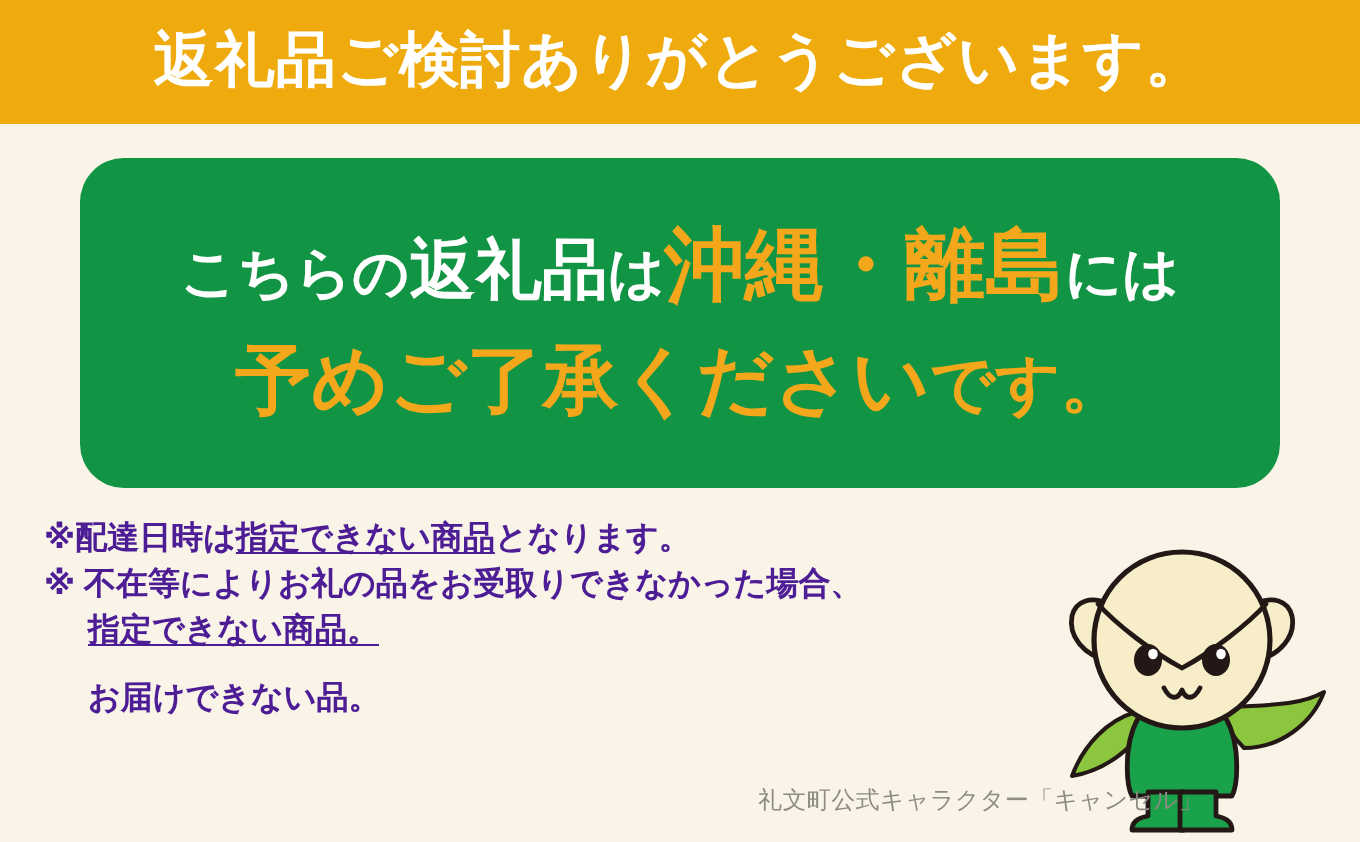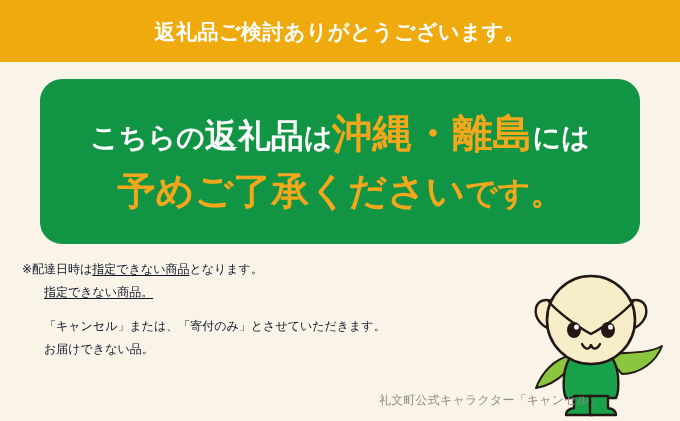--- a/index.html
+++ b/index.html
@@ -29,21 +29,21 @@
     top: 0;
     width: 680px;
     height: 62px;
     background: #efab0d;
     display: flex;
     align-items: center;
     justify-content: center;
   }
   .header-title {
     color: #ffffff;
-    font-size: 21px;
+    font-size: 30px;
     font-weight: bold;
     letter-spacing: 0.5px;
     line-height: 1;
     white-space: nowrap;
   }
 
   
   .green-panel {
     position: absolute;
     left: 40px;
@@ -86,25 +86,25 @@
 
   
   .notes {
     position: absolute;
     left: 22px;
     top: 258px;
     width: 560px;
     color: #e8382b;
   }
   .note-line {
-    font-size: 12px;
-    font-weight: normal;
+    font-size: 16px;
+    font-weight: bold;
     line-height: 23px;
     white-space: nowrap;
-    color: #0f172a;
+    color: #4c1d95;
   }
   .note-line .ul {
     text-decoration: underline;
     text-underline-offset: 2px;
   }
   .note-line.indent {
     padding-left: 22px;
   }
   .note-gap {
     height: 11px;
@@ -141,23 +141,23 @@
     <div class="gp-line1">
       <span class="small">こちらの</span><span>返礼品</span><span class="small">は</span><span class="gp-hl">沖縄・離島</span><span class="small">には</span>
     </div>
     <div class="gp-line2">
       <span>予めご了承ください</span><span class="small">です。</span>
     </div>
   </div>
 
   <div class="notes" id="notes-container">
       <div class="note-line"><span>※</span><span>配達日時は</span><span class="ul">指定できない商品</span><span>となります。</span></div>
+      <div class="note-line"><span>※ </span><span>不在等によりお礼の品をお受取りできなかった場合、</span></div>
       <div class="note-line indent"><span class="ul">指定できない商品。</span></div>
       <div class="note-gap"></div>
-      <div class="note-line indent"><span>「キャンセル」または、「寄付のみ」とさせていただきます。</span></div>
       <div class="note-line indent"><span>お届けできない品。</span></div>
     </div>
 
   <div class="character">
     <svg viewBox="0 0 174 153" width="174" height="153" xmlns="http://www.w3.org/2000/svg">
 
       <path d="M62 88 C48 92 36 104 30 120 C42 118 52 112 60 104 C64 99 66 93 66 88 Z" fill="#8cc63f" stroke="#231815" stroke-width="2" stroke-linejoin="round"></path>
 
       <path d="M104 86 C122 84 142 86 156 78 C150 94 134 106 116 106 C110 100 106 93 104 86 Z" fill="#8cc63f" stroke="#231815" stroke-width="2" stroke-linejoin="round"></path>
 

